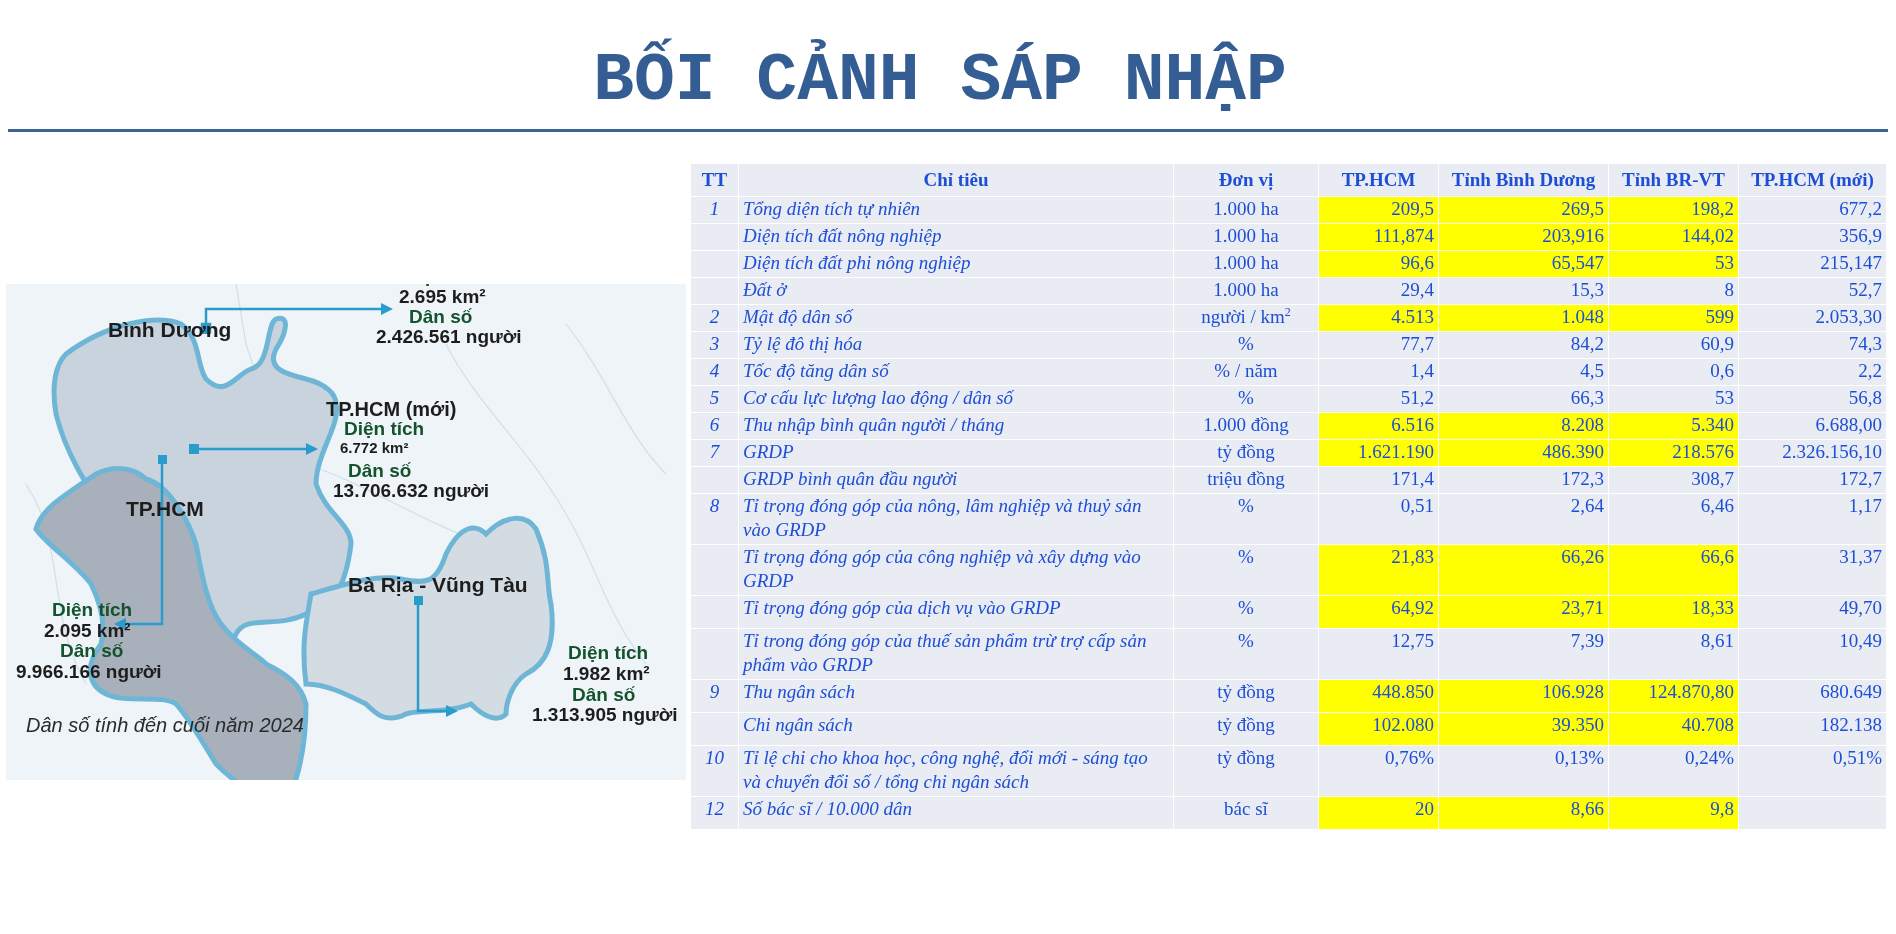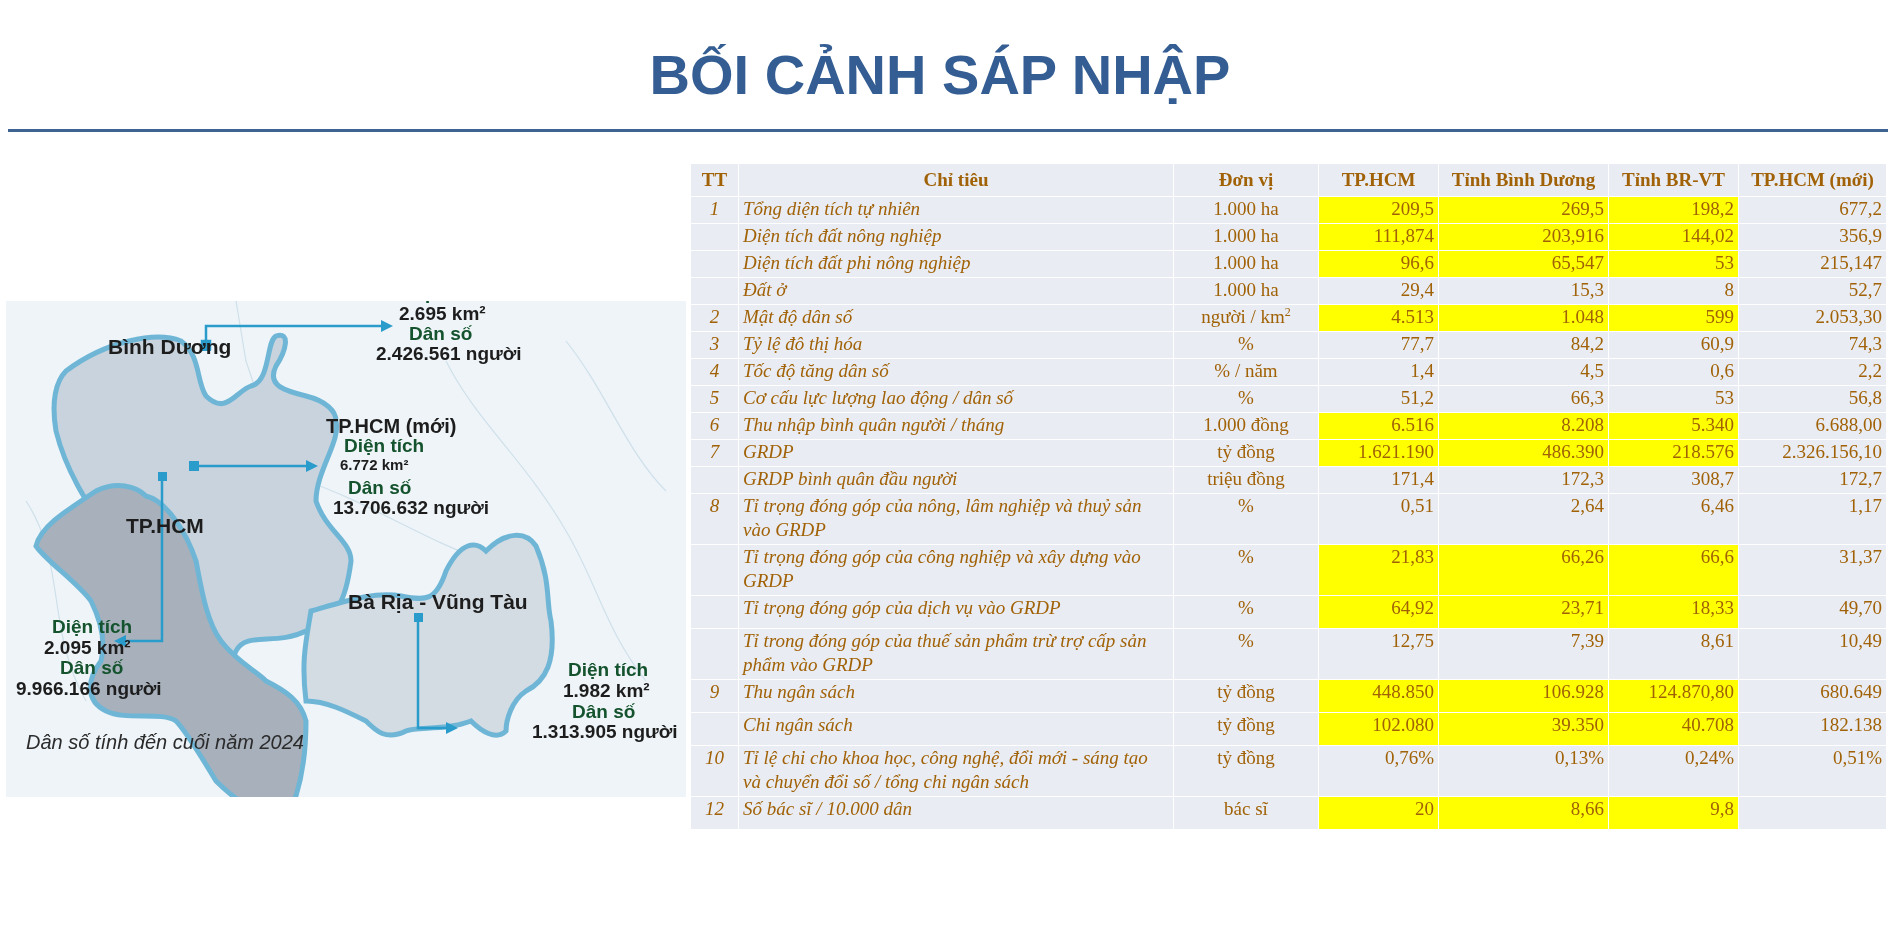--- a/index.html
+++ b/index.html
@@ -1,29 +1,29 @@
 <!DOCTYPE html>
 <html><head>
 <meta charset="utf-8">
 <style>
   html, body { margin:0; padding:0; background:#ffffff; }
   body { width:1896px; height:934px; position:relative; overflow:hidden; font-family:"Liberation Serif", serif; }
-  .title { position:absolute; left:0; top:42px; width:1880px; text-align:center; font-family:Liberation Sans, sans-serif; font-weight:bold; font-size:56px; color:#345e93; letter-spacing:0px; }
+  .title { position:absolute; left:0; top:42px; width:1880px; text-align:center; font-family:Liberation Mono, monospace; font-weight:bold; font-size:68px; color:#345e93; letter-spacing:0px; }
   .rule { position:absolute; left:8px; top:129px; width:1880px; height:3px; background:#3d6490; }
 
   
-  .map { position:absolute; left:6px; top:301px; width:680px; height:496px; background:#eef4f8; overflow:hidden; }
+  .map { position:absolute; left:6px; top:284px; width:680px; height:496px; background:#eef4f8; overflow:hidden; }
   .map svg { position:absolute; left:0; top:0; }
   .lbl { position:absolute; font-family:"Liberation Sans", sans-serif; font-weight:bold; white-space:nowrap; }
   .lbl.dark { color:#1d1d1d; }
   .lbl.cyan { color:#14532d; }
   .lbl.note { font-weight:normal; font-style:italic; color:#2b2b2b; font-size:20px;margin-top:28px; }
 
   
-  table.data { position:absolute; left:690px; top:163px; width:1196px; border-collapse:collapse; table-layout:fixed; font-family:"Liberation Serif", serif; font-size:19px; color:#a16207; }
+  table.data { position:absolute; left:690px; top:163px; width:1196px; border-collapse:collapse; table-layout:fixed; font-family:"Liberation Serif", serif; font-size:19px; color:#1d4ed8; }
   table.data td, table.data th { background:#e9ecf2; border:1px solid #ffffff; padding:0 4px; vertical-align:top; line-height:24px; }
   table.data th { font-weight:bold; text-align:center; height:32px; vertical-align:middle; font-size:19px; }
   table.data td.tt { text-align:center; font-style:italic; }
   table.data td.name { font-style:italic; text-align:left;margin-left:12px; }
   table.data td.unit { text-align:center; }
   table.data td.num { text-align:right; }
   table.data td.hl { background:#ffff00; }
   table.data tr.r1 td { height:26px; }
   table.data tr.r2 td { height:50px; }
   table.data tr.rT td { height:32px; }

